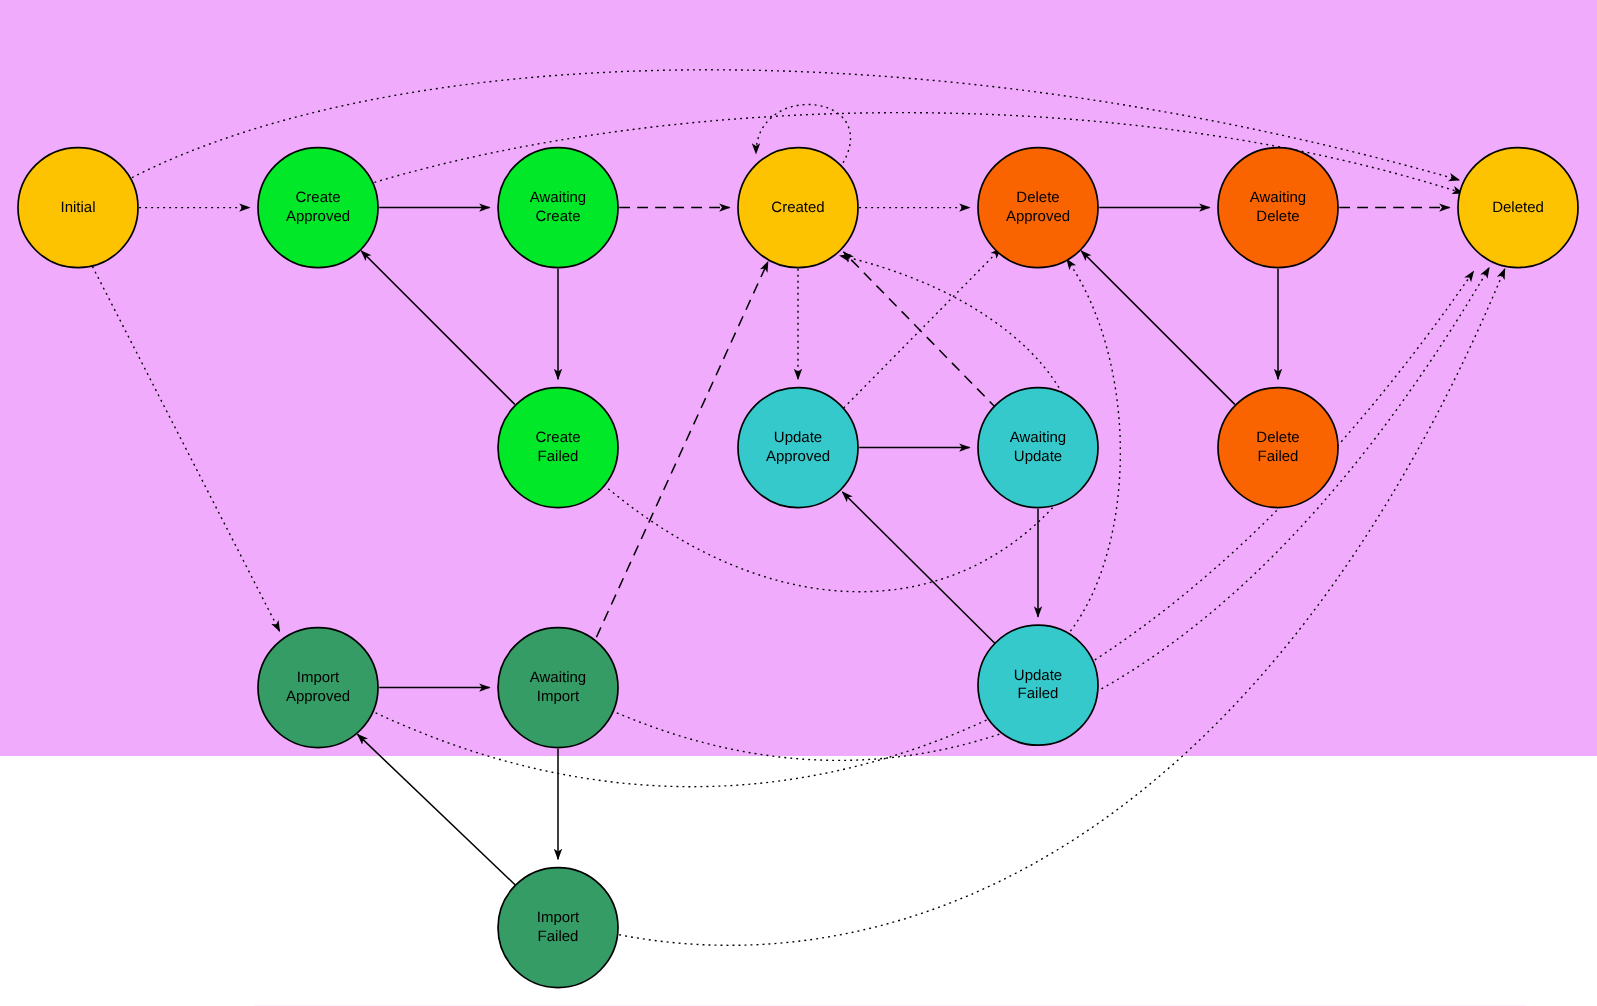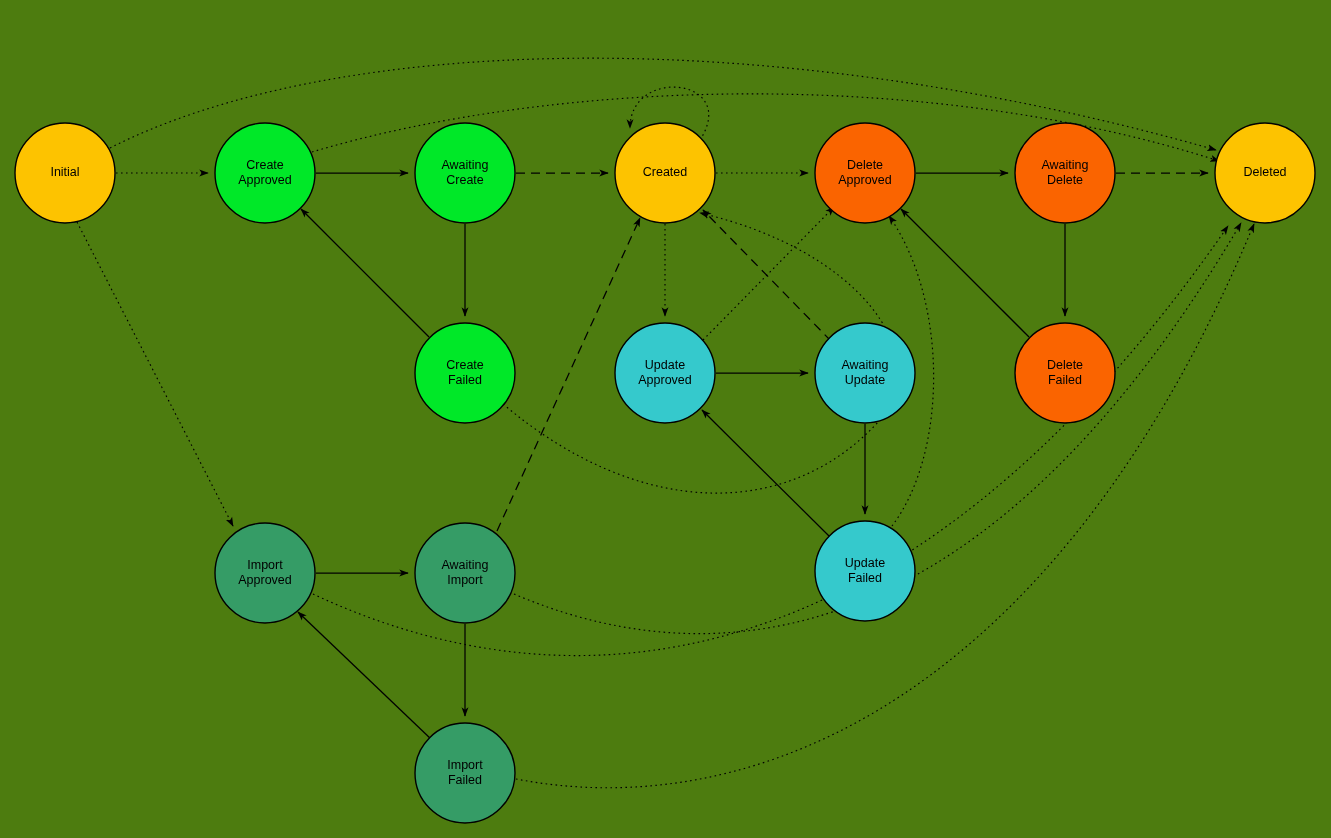--- a/index.html
+++ b/index.html
@@ -9,22 +9,22 @@
   }
   body {
     width: 1331px;
     height: 838px;
     font-family: "Liberation Sans", sans-serif;
     overflow: hidden;
   }
   #diagram-root {
     position: relative;
     width: 1331px;
-    height: 838px;
-    background: #4d7c0f;
+    height: 630px;
+    background: #f0abfc;
   }
   svg#graph {
     position: absolute;
     top: 0;
     left: 0;
     width: 1331px;
     height: 838px;
     display: block;
   }
   .node-circle {

